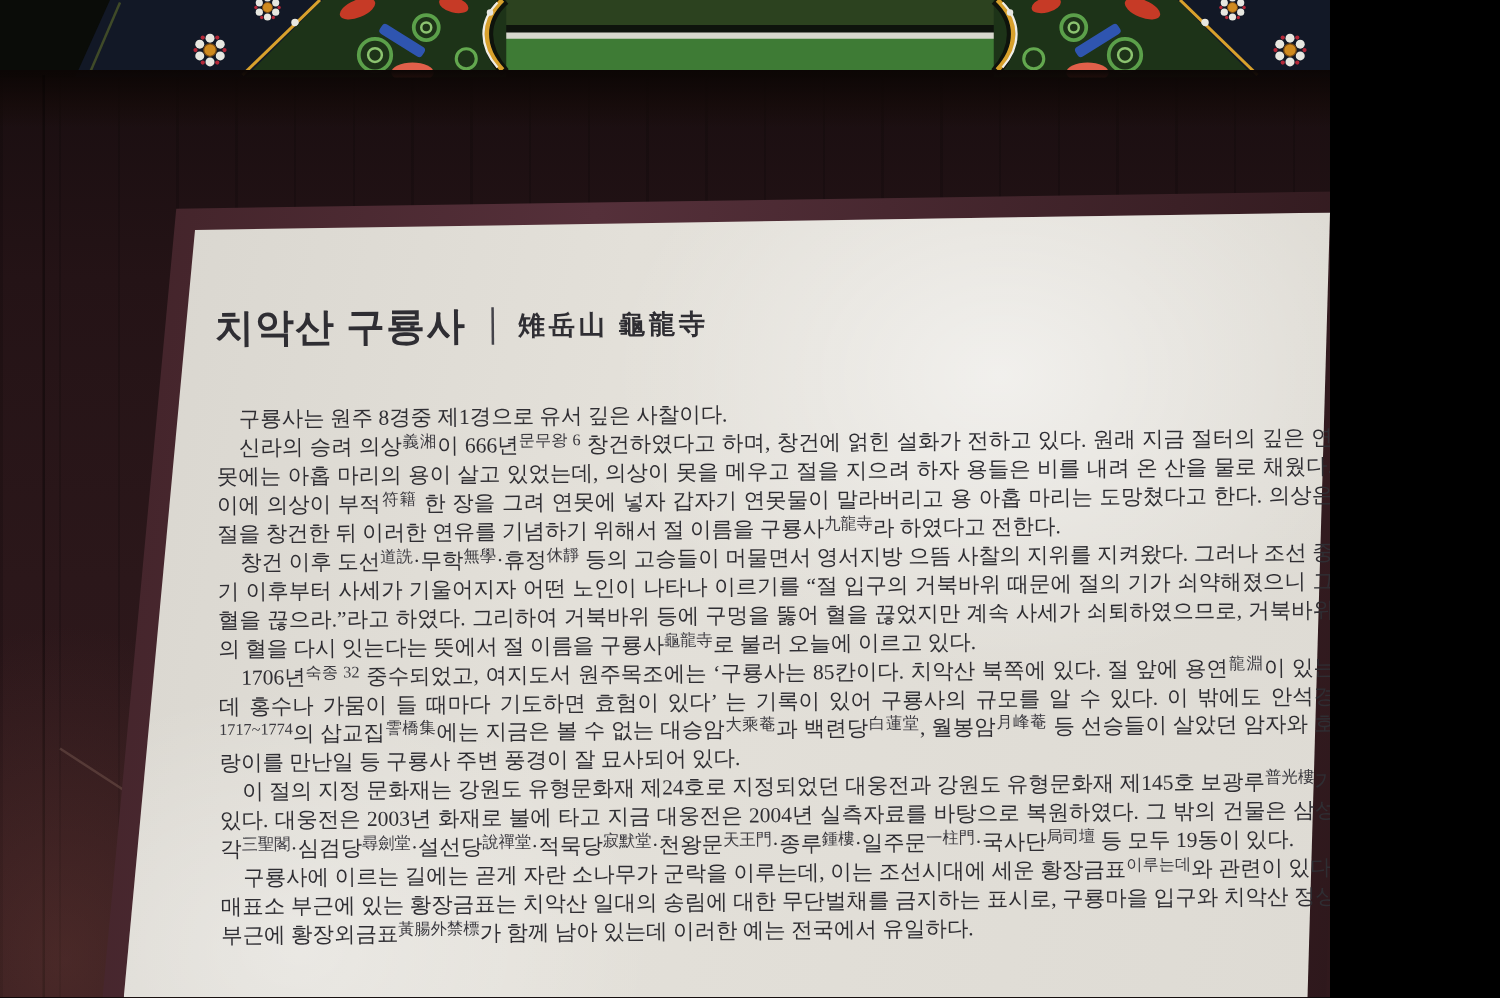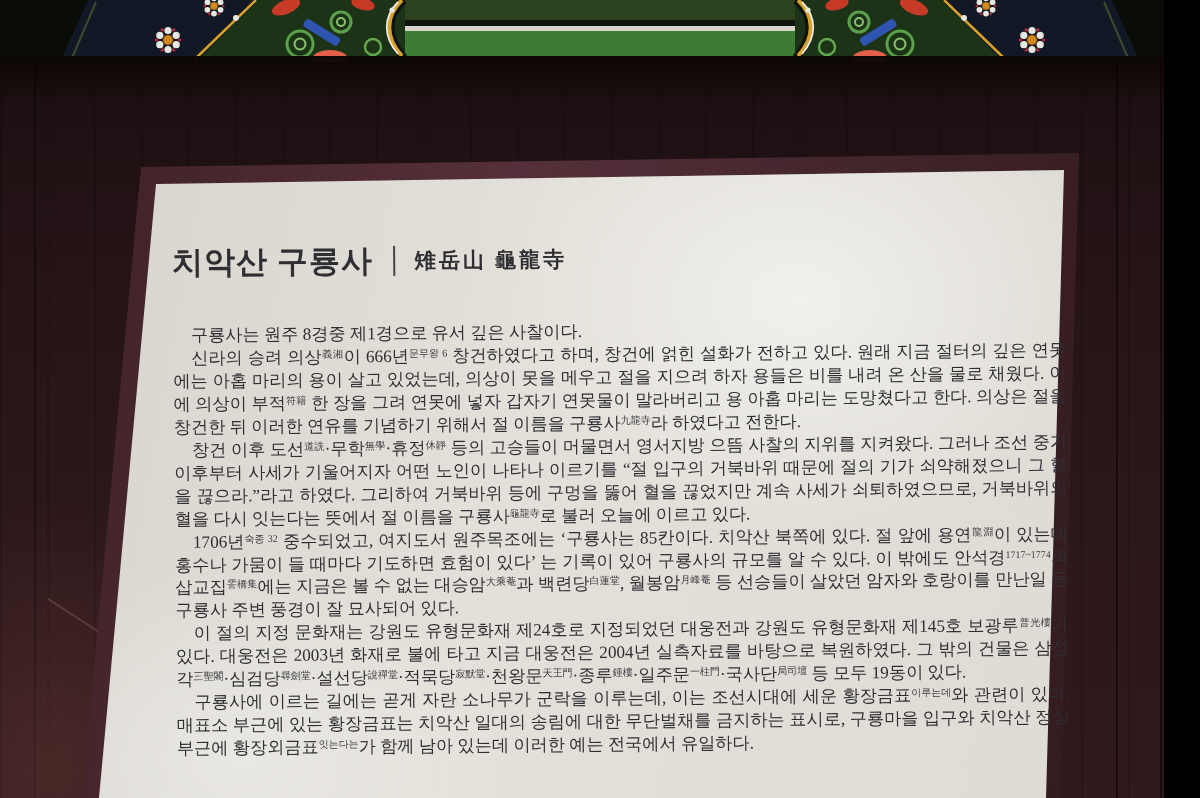--- a/index.html
+++ b/index.html
@@ -5,21 +5,21 @@
   :root{
     --frame-dark:#241316; --frame-mid:#31191d; --frame-bevel:#55303a;
     --panel:#e3e0d9; --ink:#2f2e33;
     --dc-green-dark:#1d3318; --dc-green-mid:#2c421f; --dc-green-bright:#3e7b35;
     --dc-navy:#121826; --dc-red:#c63a26; --dc-red-light:#e2604a;
     --dc-gold:#d8a12c; --dc-blue:#2f55b0; --dc-white:#e7e7e0;
     --dc-orange:#cf8a1f; --dc-crimson:#b32737;
   }
   html,body{margin:0;padding:0;background:#000;}
   .photo{
-    position:relative;width:1164px;height:798px;overflow:hidden;
+    position:relative;width:1064px;height:798px;overflow:hidden;
     font-family:"Liberation Serif","DejaVu Serif",serif;
     background:
       repeating-linear-gradient(90deg, rgba(0,0,0,.16) 0 2px, rgba(0,0,0,0) 2px 47px),
       linear-gradient(180deg,#150c0e 0%, var(--frame-dark) 28%, #2b171a 58%, var(--frame-mid) 100%);
   }
   
   .lintel-shadow{position:absolute;left:0;top:56px;width:1200px;height:46px;
     background:linear-gradient(180deg,#0c0605 0%, rgba(20,10,8,.65) 60%, rgba(20,10,8,0) 100%);}
   
   .plank{position:absolute;top:60px;bottom:0;width:2px;background:rgba(5,2,2,.55);}
@@ -47,21 +47,21 @@
       linear-gradient(180deg, rgba(70,50,45,.28), rgba(70,50,45,0) 4%);}
 
   .text-block{position:absolute;left:172px;top:242px;width:893px;
     transform:rotate(-0.55deg);transform-origin:0 0;color:var(--ink);}
   .title-row{display:flex;align-items:center;gap:20px;}
   .title{font-size:31px;font-weight:bold;letter-spacing:1px;white-space:nowrap;}
   .title-divider{width:2px;height:30px;background:#44434a;}
   .hanja-title{font-size:21px;font-weight:600;letter-spacing:3px;white-space:nowrap;}
   .sign-body{margin-top:41px;font-size:17.2px;line-height:1.335;text-align:justify;}
   .para{margin:0;text-indent:1.05em;}
-  .hanja-sup{font-size:10px;position:relative;top:-5px;letter-spacing:0;color:#3b3a40;}
+  .hanja-sup{font-size:13px;position:relative;top:-5px;letter-spacing:0;color:#3b3a40;}
 
   .lintel{position:absolute;left:0;top:0;width:1200px;height:62px;}
 </style>
 </head>
 <body>
 
 <div class="photo">
 
   <svg class="lintel" viewBox="0 0 1200 62" preserveAspectRatio="none">
     <defs>
@@ -139,17 +139,17 @@
       <span class="title">치악산 구룡사</span>
       <span class="title-divider"></span>
       <span class="hanja-title">雉岳山 龜龍寺</span>
     </div>
     <div class="sign-body">
         <p class="para"><span>구룡사는 원주 8경중 제1경으로 유서 깊은 사찰이다.</span></p>
         <p class="para"><span>신라의 승려 의상</span><span class="hanja-sup">義湘</span><span>이 666년</span><span class="hanja-sup">문무왕 6</span><span> 창건하였다고 하며, 창건에 얽힌 설화가 전하고 있다. 원래 지금 절터의 깊은 연못에는 아홉 마리의 용이 살고 있었는데, 의상이 못을 메우고 절을 지으려 하자 용들은 비를 내려 온 산을 물로 채웠다. 이에 의상이 부적</span><span class="hanja-sup">符籍</span><span> 한 장을 그려 연못에 넣자 갑자기 연못물이 말라버리고 용 아홉 마리는 도망쳤다고 한다. 의상은 절을 창건한 뒤 이러한 연유를 기념하기 위해서 절 이름을 구룡사</span><span class="hanja-sup">九龍寺</span><span>라 하였다고 전한다.</span></p>
         <p class="para"><span>창건 이후 도선</span><span class="hanja-sup">道詵</span><span>·무학</span><span class="hanja-sup">無學</span><span>·휴정</span><span class="hanja-sup">休靜</span><span> 등의 고승들이 머물면서 영서지방 으뜸 사찰의 지위를 지켜왔다. 그러나 조선 중기 이후부터 사세가 기울어지자 어떤 노인이 나타나 이르기를 “절 입구의 거북바위 때문에 절의 기가 쇠약해졌으니 그 혈을 끊으라.”라고 하였다. 그리하여 거북바위 등에 구멍을 뚫어 혈을 끊었지만 계속 사세가 쇠퇴하였으므로, 거북바위의 혈을 다시 잇는다는 뜻에서 절 이름을 구룡사</span><span class="hanja-sup">龜龍寺</span><span>로 불러 오늘에 이르고 있다.</span></p>
         <p class="para"><span>1706년</span><span class="hanja-sup">숙종 32</span><span> 중수되었고, 여지도서 원주목조에는 ‘구룡사는 85칸이다. 치악산 북쪽에 있다. 절 앞에 용연</span><span class="hanja-sup">龍淵</span><span>이 있는데 홍수나 가뭄이 들 때마다 기도하면 효험이 있다’ 는 기록이 있어 구룡사의 규모를 알 수 있다. 이 밖에도 안석경</span><span class="hanja-sup">1717~1774</span><span>의 삽교집</span><span class="hanja-sup">霅橋集</span><span>에는 지금은 볼 수 없는 대승암</span><span class="hanja-sup">大乘菴</span><span>과 백련당</span><span class="hanja-sup">白蓮堂</span><span>, 월봉암</span><span class="hanja-sup">月峰菴</span><span> 등 선승들이 살았던 암자와 호랑이를 만난일 등 구룡사 주변 풍경이 잘 묘사되어 있다.</span></p>
         <p class="para"><span>이 절의 지정 문화재는 강원도 유형문화재 제24호로 지정되었던 대웅전과 강원도 유형문화재 제145호 보광루</span><span class="hanja-sup">普光樓</span><span>가 있다. 대웅전은 2003년 화재로 불에 타고 지금 대웅전은 2004년 실측자료를 바탕으로 복원하였다. 그 밖의 건물은 삼성각</span><span class="hanja-sup">三聖閣</span><span>·심검당</span><span class="hanja-sup">尋劍堂</span><span>·설선당</span><span class="hanja-sup">說禪堂</span><span>·적묵당</span><span class="hanja-sup">寂默堂</span><span>·천왕문</span><span class="hanja-sup">天王門</span><span>·종루</span><span class="hanja-sup">鍾樓</span><span>·일주문</span><span class="hanja-sup">一柱門</span><span>·국사단</span><span class="hanja-sup">局司壇</span><span> 등 모두 19동이 있다.</span></p>
-        <p class="para"><span>구룡사에 이르는 길에는 곧게 자란 소나무가 군락을 이루는데, 이는 조선시대에 세운 황장금표</span><span class="hanja-sup">이루는데</span><span>와 관련이 있다. 매표소 부근에 있는 황장금표는 치악산 일대의 송림에 대한 무단벌채를 금지하는 표시로, 구룡마을 입구와 치악산 정상 부근에 황장외금표</span><span class="hanja-sup">잇는다는</span><span>가 함께 남아 있는데 이러한 예는 전국에서 유일하다.</span></p>
+        <p class="para"><span>구룡사에 이르는 길에는 곧게 자란 소나무가 군락을 이루는데, 이는 조선시대에 세운 황장금표</span><span class="hanja-sup">이루는데</span><span>와 관련이 있다. 매표소 부근에 있는 황장금표는 치악산 일대의 송림에 대한 무단벌채를 금지하는 표시로, 구룡마을 입구와 치악산 정상 부근에 황장외금표</span><span class="hanja-sup">黃腸外禁標</span><span>가 함께 남아 있는데 이러한 예는 전국에서 유일하다.</span></p>
       </div>
   </div>
 
 </div>
 
 </body></html>

